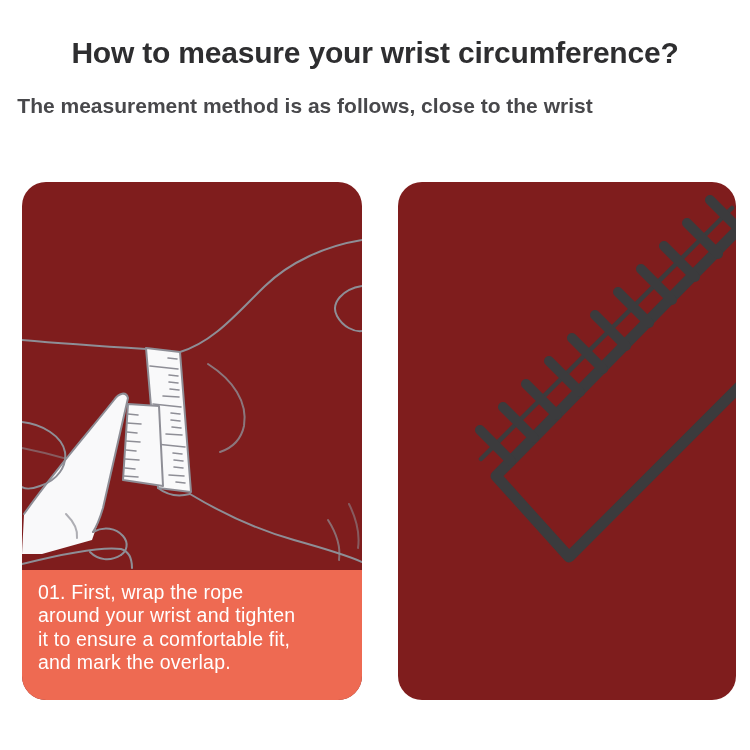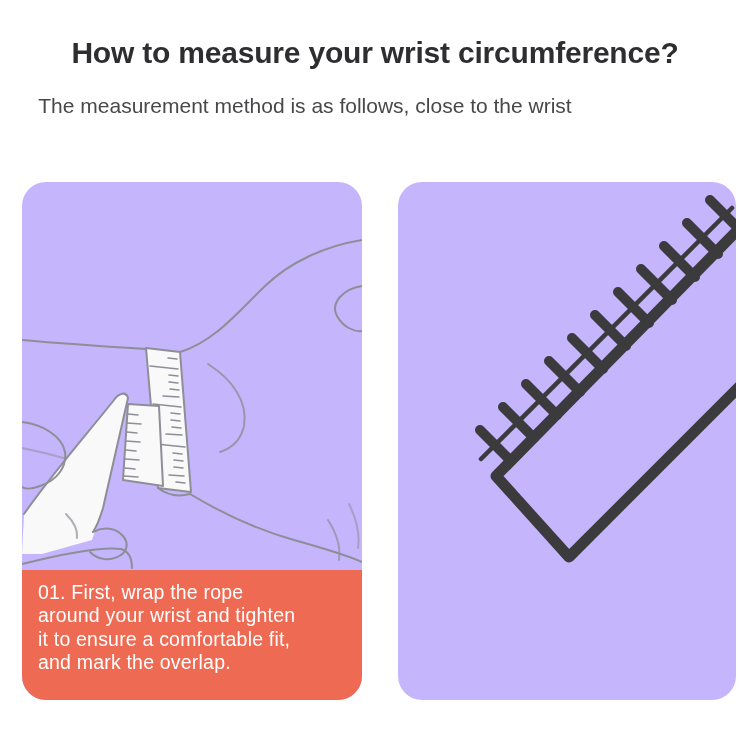--- a/index.html
+++ b/index.html
@@ -6,26 +6,26 @@
   html, body { width: 750px; height: 750px; background: #ffffff; overflow: hidden; }
   body { font-family: "Liberation Sans", "DejaVu Sans", sans-serif; position: relative; }
 
   .page-title {
     position: absolute; left: 0; top: 36px; width: 750px;
     text-align: center; font-size: 30px; font-weight: 700;
     letter-spacing: -0.2px; color: #2e2e30;
   }
   .page-subtitle {
     position: absolute; left: 0; top: 94px; width: 610px;
-    text-align: center; font-size: 21px; font-weight: 400; color: #48484b;
+    text-align: center; font-size: 21px; font-weight: 700; color: #48484b;
   }
 
   .panel {
     position: absolute; top: 182px; height: 518px;
-    background: #c4b5fd; border-radius: 24px; overflow: hidden;
+    background: #7f1d1d; border-radius: 24px; overflow: hidden;
   }
   .panel.left  { left: 22px;  width: 340px; }
   .panel.right { left: 398px; width: 338px; }
 
   .illustration { position: absolute; left: 0; top: 0; width: 100%; height: 388px; }
   .illustration svg { display: block; width: 100%; height: 100%; }
 
   .caption {
     position: absolute; left: 0; bottom: 0; width: 100%; height: 130px;
     background: #ee6a52; color: #ffffff;

